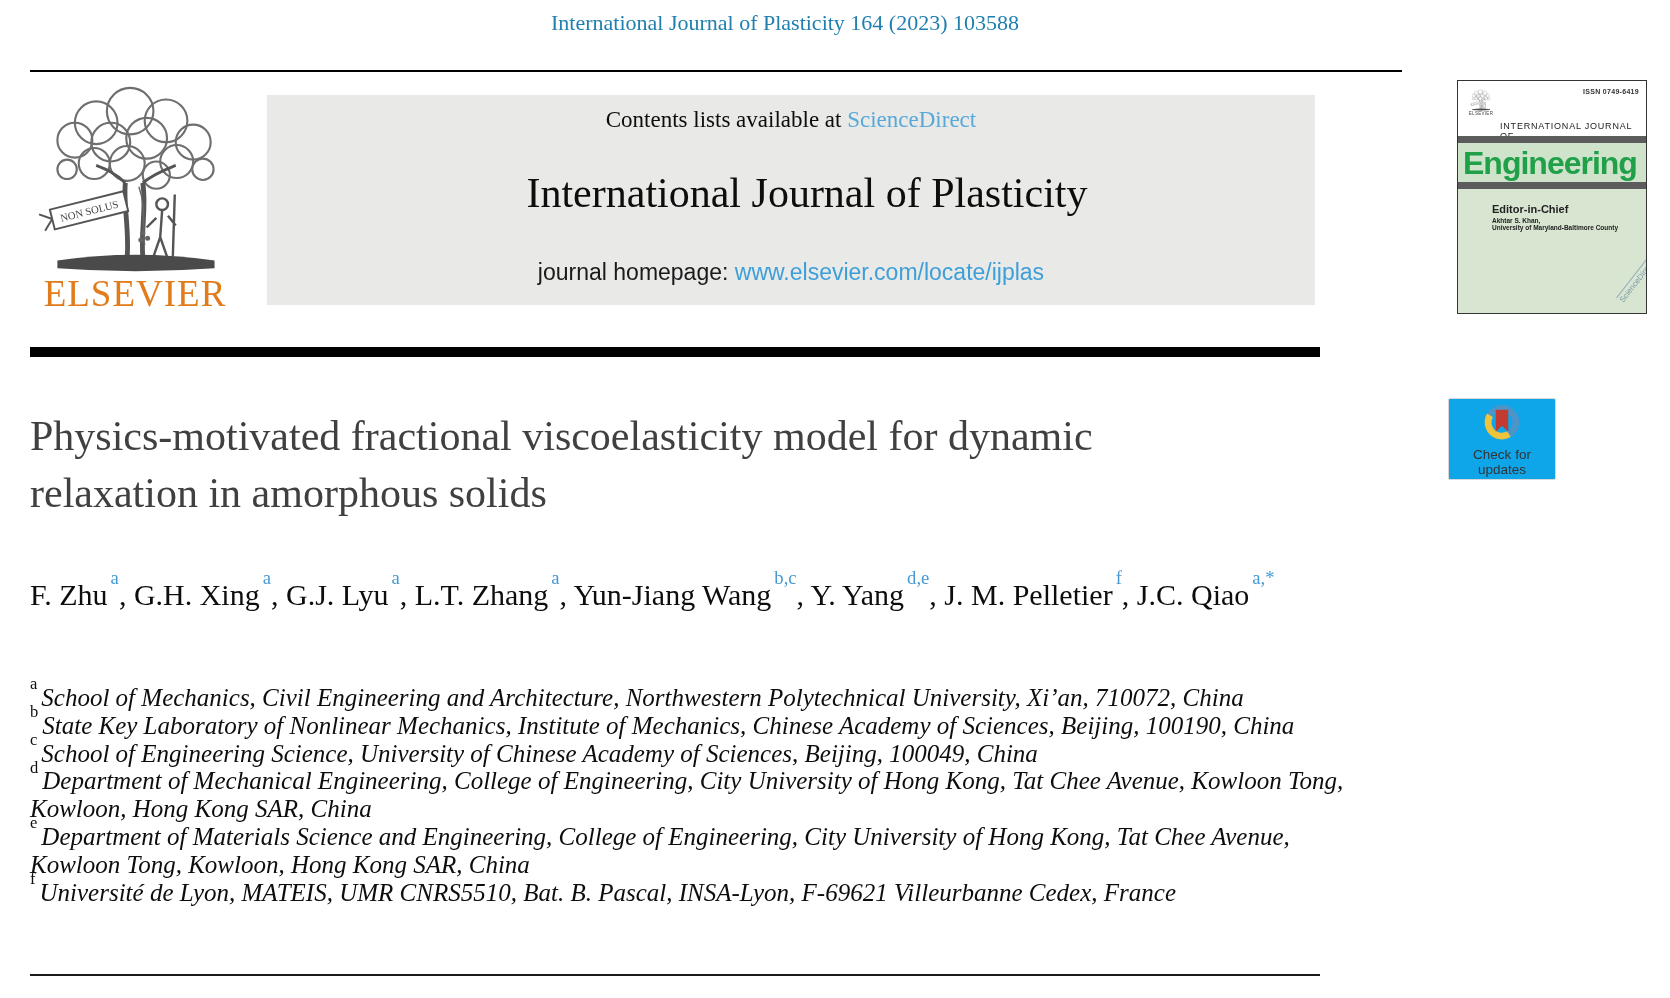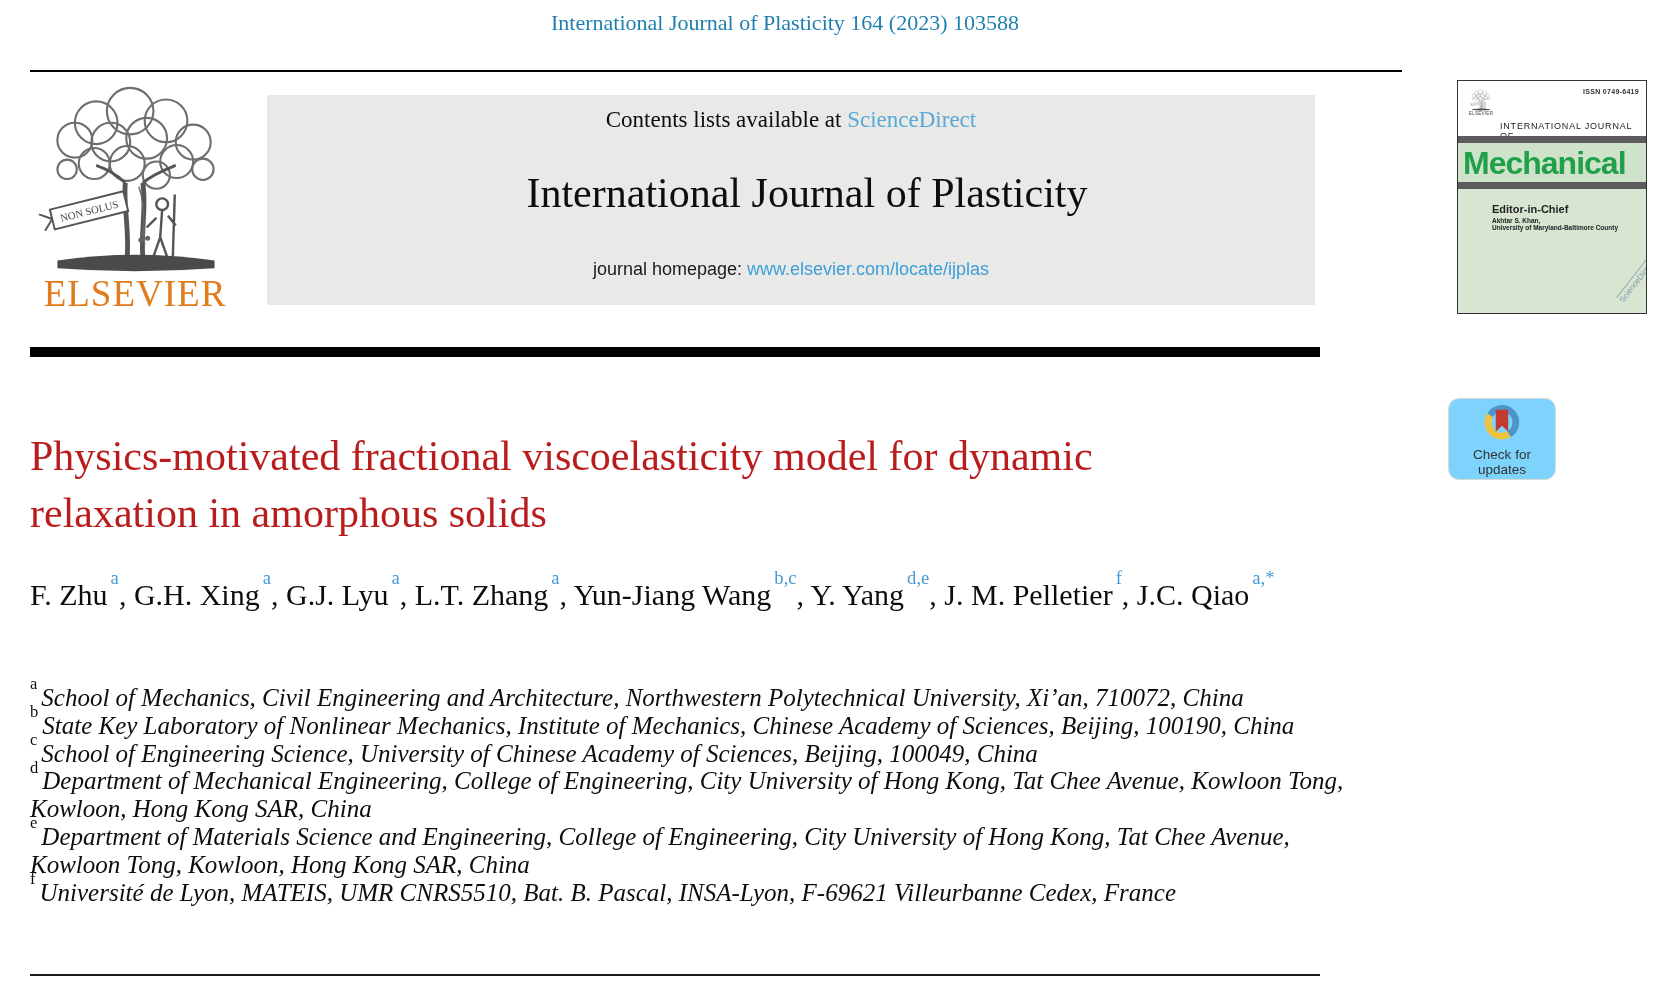--- a/index.html
+++ b/index.html
@@ -26,21 +26,21 @@
 
   
   .graybox {
     position:absolute; left:267px; top:95px; width:1048px; height:210px;
     background:#e9e9e8; text-align:center;
   }
   .contents-line { padding-top:12px; font-size:23px; color:#0d0d0d; }
   .contents-line .sd { color:var(--sciencedirect_blue,#58a8d8); cursor:pointer; }
   .jtitle { margin-top:36px; font-size:42px; color:#0d0d0d;padding-left:32px; }
   .homepage {
-    margin-top:42px; font-family:"Liberation Sans",sans-serif; font-size:18px; color:#1a1a1a;
+    margin-top:42px; font-family:"Liberation Sans",sans-serif; font-size:23px; color:#1a1a1a;
   }
   .homepage .url { color:var(--url_blue,#3d9fd8); cursor:pointer; }
 
   
   .cover {
     position:absolute; left:1457px; top:80px; width:188px; height:232px;
     border:1px solid #333; background:#fff; font-family:"Liberation Sans",sans-serif;
     cursor:pointer; overflow:hidden;
   }
   .cover-issn { position:absolute; top:7px; right:7px; font-size:7px; font-weight:bold; color:#333; letter-spacing:0.3px; }
@@ -63,29 +63,29 @@
   .cover-wm {
     position:absolute; bottom:26px; right:-14px; font-size:8px; color:#7d98a8;
     transform:rotate(-52deg); border-top:1px solid #9ab0bc; padding-top:1px;
   }
 
   .bar-thick { position:absolute; left:30px; top:347px; width:1290px; height:10px; background:#000; }
 
   
   .badge {
     position:absolute; left:1448px; top:398px; width:106px; height:80px;
-    background:#7dd3fc; border:1px solid #d8d8d8; border-radius:11px;
+    background:#0ea5e9; border:1px solid #d8d8d8; border-radius:2px;
     display:flex; flex-direction:column; align-items:center; cursor:pointer;
     font-family:"Liberation Sans",sans-serif;
   }
   .badge svg { width:44px; height:44px; margin-top:4px; }
   .badge-text { font-size:13.5px; line-height:15px; color:#333; text-align:center; margin-top:0px; }
 
   
-  .title { position:absolute; left:30px; top:428px; width:1310px; margin:0; font-weight:normal; color:#b91c1c; }
+  .title { position:absolute; left:30px; top:408px; width:1310px; margin:0; font-weight:normal; color:#404040; }
   .title .tl { display:block; font-size:42px; line-height:57px; }
 
   .authors { position:absolute; left:30px; top:574px; width:1300px; font-size:30px; line-height:42px; color:#0d0d0d; }
   .authors sup {
     font-size:0.62em; line-height:0; position:relative; top:-0.55em; margin-left:3px;
     color:var(--sup_blue,#4499d4); cursor:pointer;
   }
 
   .affils { position:absolute; left:30px; top:684px; width:1315px; font-size:25px; font-style:italic; line-height:27.8px; color:#0d0d0d; }
   .affil sup { font-style:normal; font-size:0.66em; line-height:0; position:relative; top:-0.45em; margin-right:4px; }
@@ -156,21 +156,21 @@
       <svg viewBox="0 0 200 200">
           <use href="#treeSym"></use>
         </svg>
       <div class="mini-word">ELSEVIER</div>
     </div>
     <div class="cover-kicker">INTERNATIONAL JOURNAL OF</div>
     <div class="cover-bar1"></div>
     <div class="cover-band"></div>
     <div class="cover-bar2"></div>
     <div class="cover-body"></div>
-    <div class="cover-title">Mechanical</div>
+    <div class="cover-title">Engineering</div>
     <div class="cover-editor">
       <div class="ed-label">Editor-in-Chief</div>
       <div class="ed-name">Akhtar S. Khan,</div>
       <div class="ed-affil">University of Maryland-Baltimore County</div>
     </div>
     <div class="cover-wm">ScienceDirect</div>
   </div>
 
   <div class="bar-thick"></div>
 

